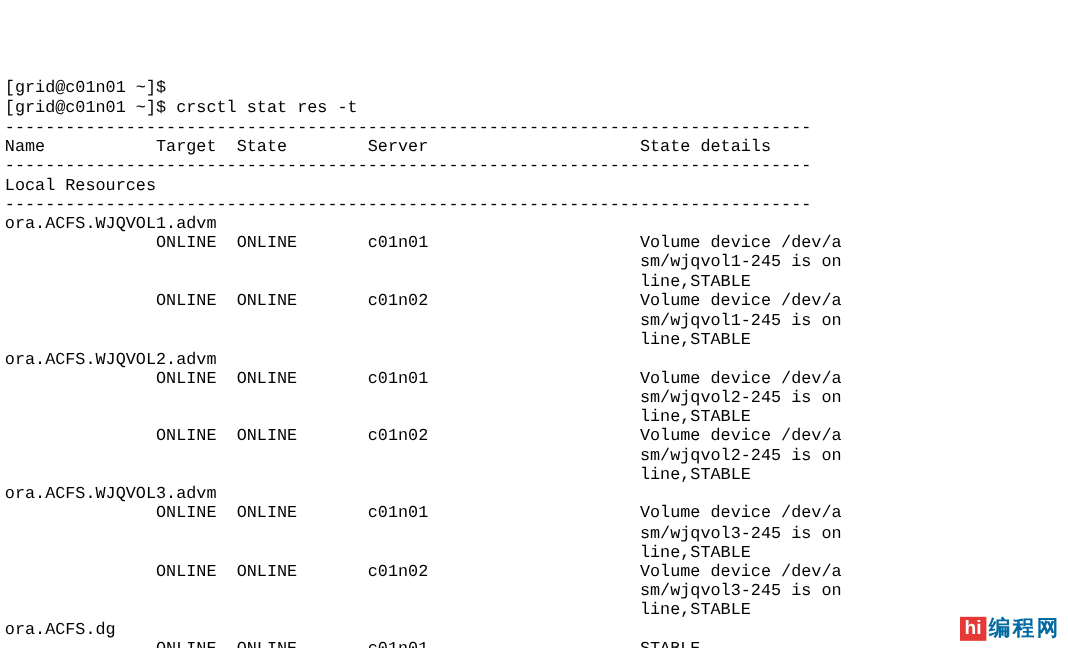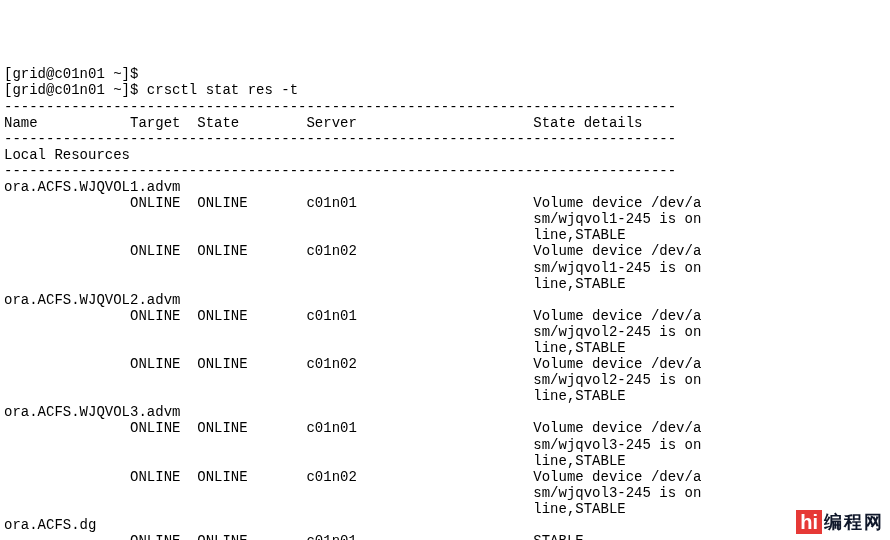--- a/index.html
+++ b/index.html
@@ -23,28 +23,28 @@
       bottom: 6px;
       display: flex;
       align-items: center;
       font-family: "Microsoft YaHei", sans-serif;
       font-weight: bold;
       pointer-events: none;
     }
     .logo-box {
       background: #e63936;
       color: #fff;
-      font-size: 20px;
+      font-size: 16px;
       font-weight: 900;
       padding: 2px 4px;
       margin-right: 2px;
       line-height: 1;
     }
     .logo-text {
-      color: #0f172a;
+      color: #0369a1;
       font-size: 18px;
       letter-spacing: 2px;
     }
   </style>
 </head>
 <body>
 
 
 
 <div id="terminal">[grid@c01n01 ~]$ 

